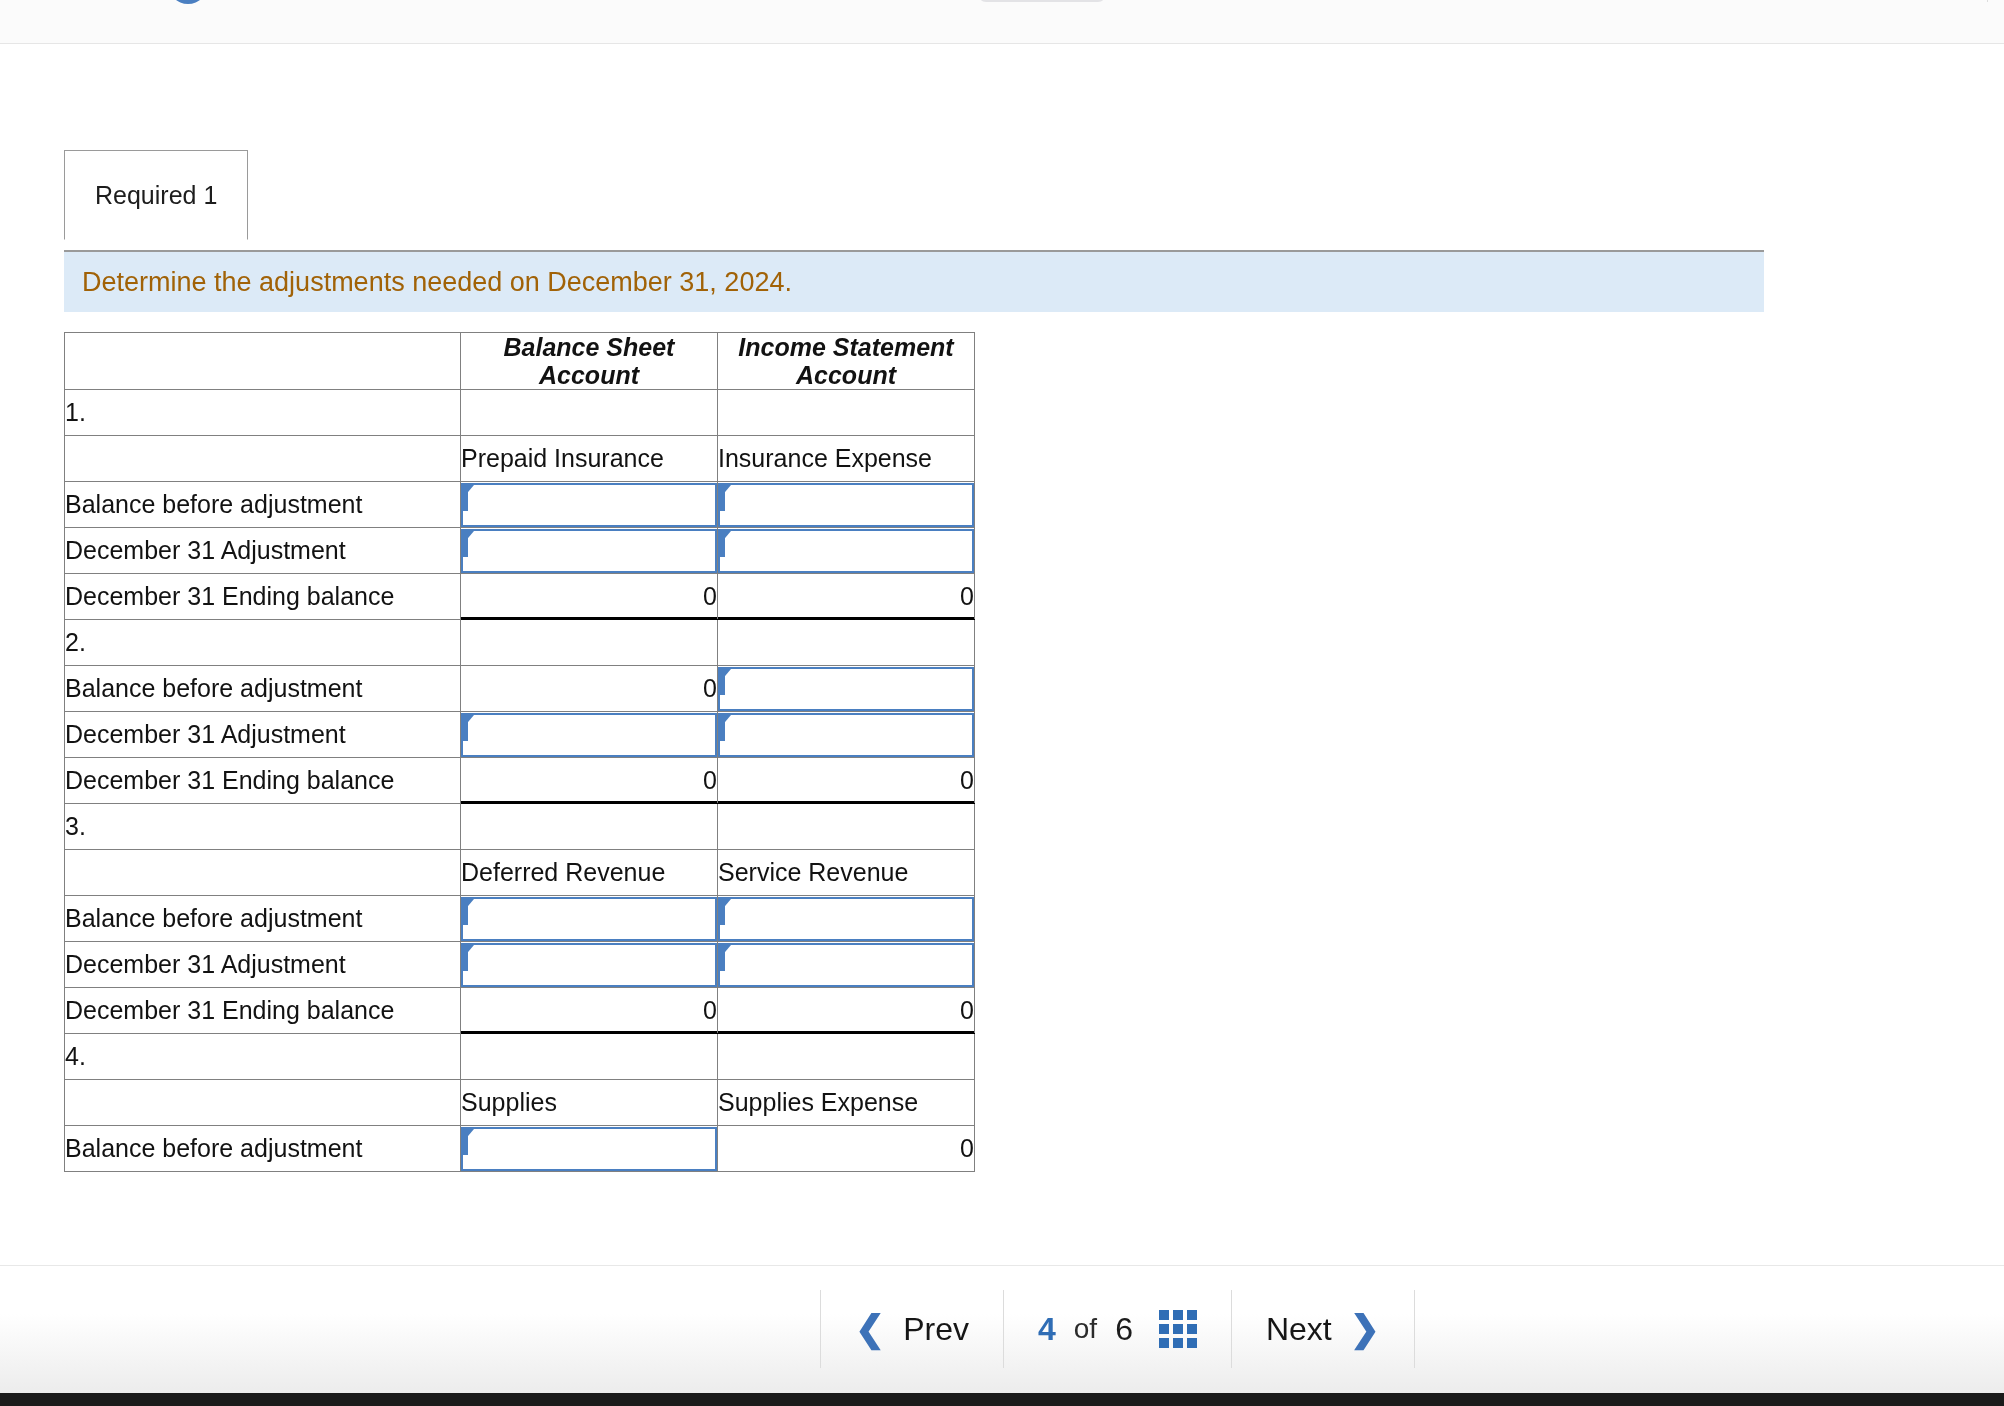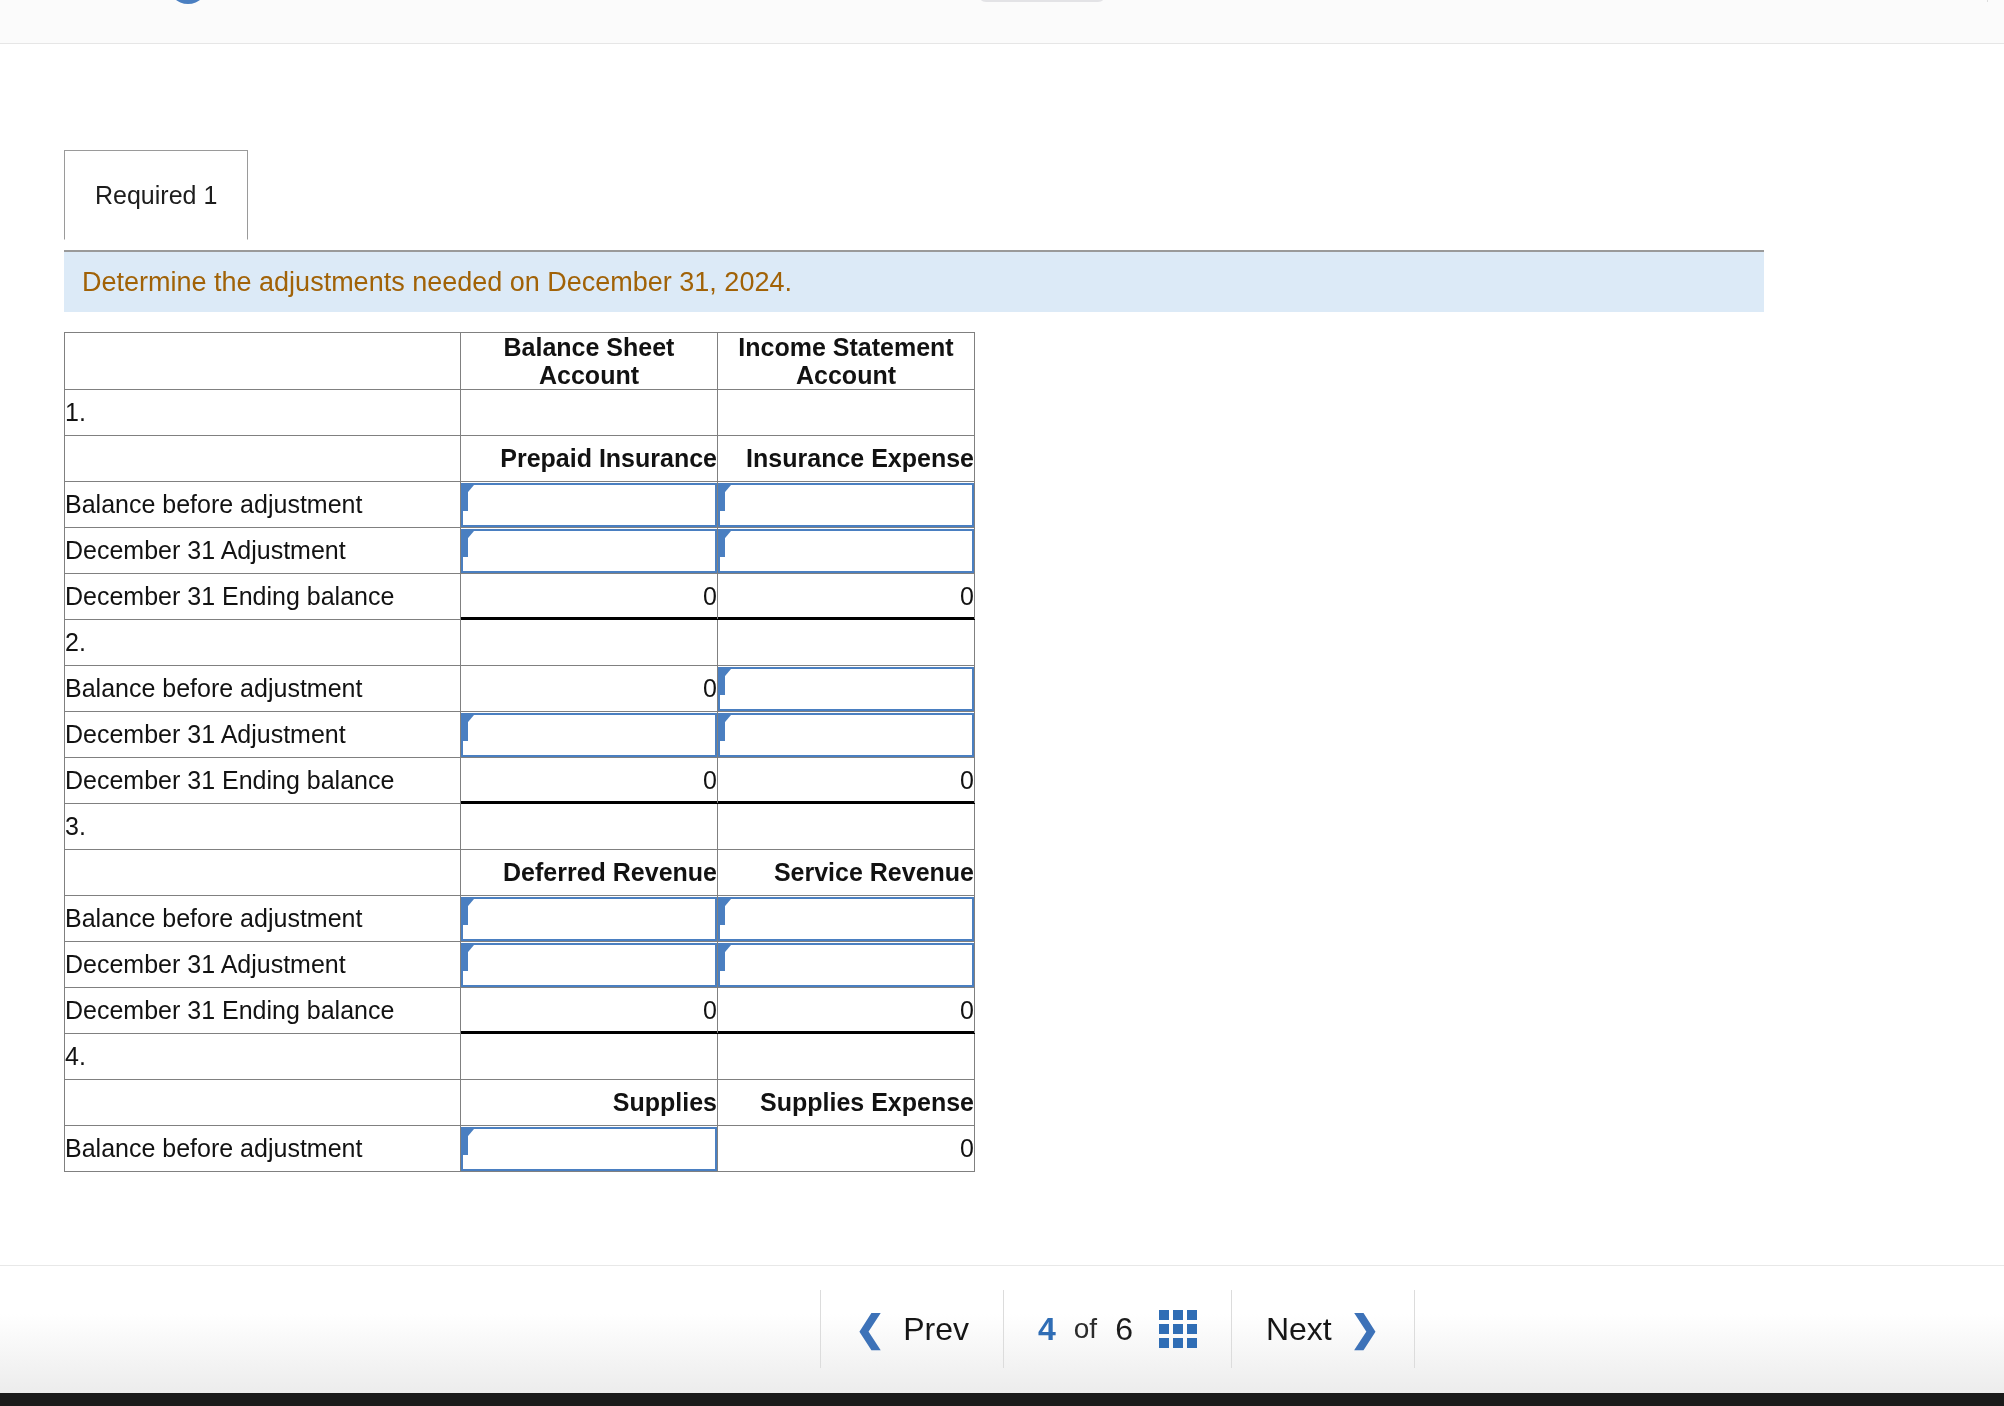--- a/index.html
+++ b/index.html
@@ -131,29 +131,30 @@
   .col-label { width: 396px; }
   .col-num   { width: 257px; }
 
   .hdr {
     background: #7fabe2;
     font-weight: bold;
     font-size: 25px;
     text-align: center;
     line-height: 1.12;
     height: 72px;
+    font-style: italic;
   }
   .lbl {
     padding-left: 10px;
     font-size: 25px;
     white-space: nowrap;
   }
   .acct {
-    font-weight: bold;
-    text-align: right;
+    font-weight: normal;
+    text-align: left;
     white-space: nowrap;
   }
   .num {
     text-align: right;
     padding-right: 10px;
     font-size: 25px;
   }
   .dbl-under {
     border-bottom: 1px solid #000000 !important;
     box-shadow: inset 0 -5px 0 -3px #000000;

